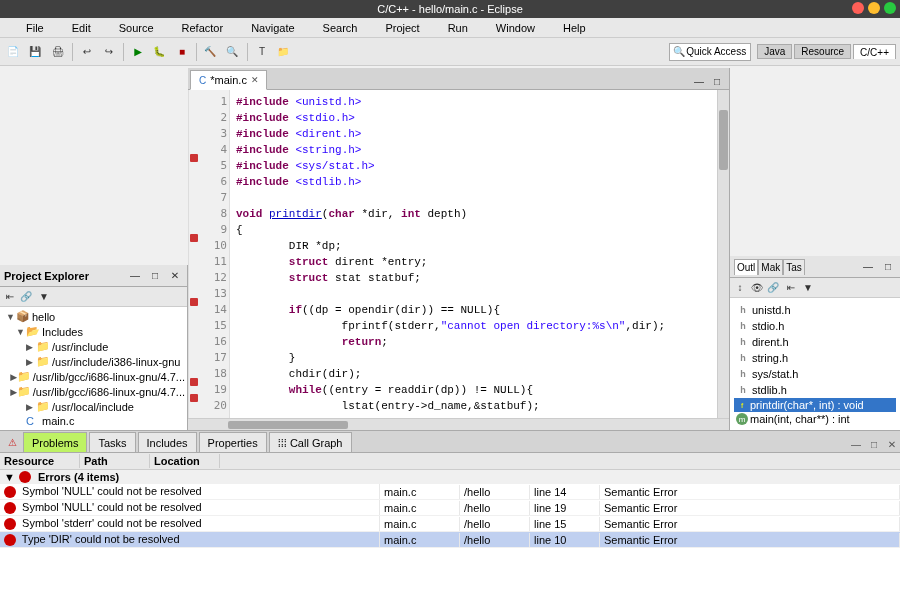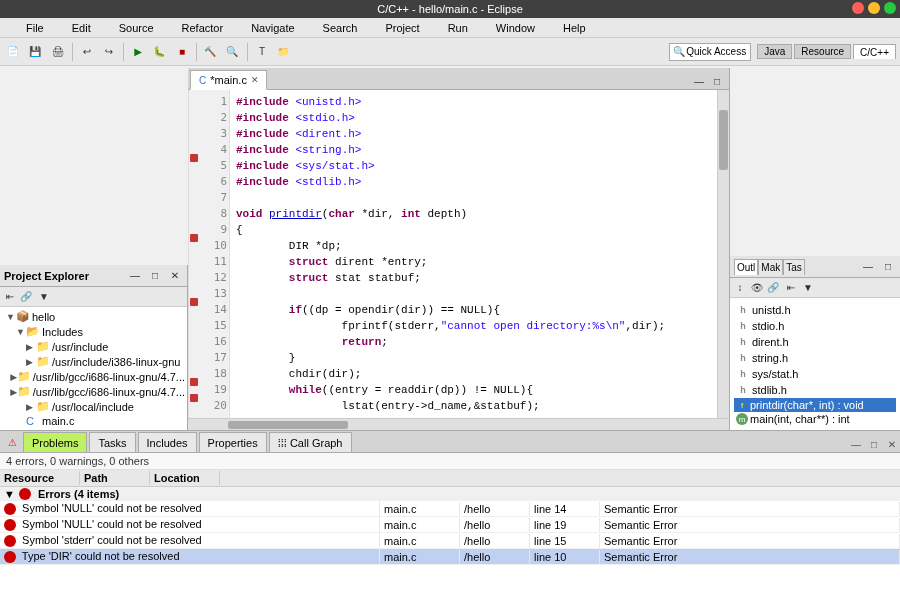--- a/index.html
+++ b/index.html
@@ -366,21 +366,20 @@
       <div class="bottom-tab">
         <span>⁞⁞⁞ Call Graph</span>
       </div>
       <div class="bottom-right-btn">
         <button class="icon-btn">—</button>
         <button class="icon-btn">□</button>
         <button class="icon-btn">✕</button>
       </div>
     </div>
     <div class="bottom-content">
-      <div class="problems-header">4 errors, 0 warnings, 0 others</div>
       <div class="problems-table">
         <div class="col-headers">
           <div class="col-h col-res">Resource</div>
           <div class="col-h col-path">Path</div>
           <div class="col-h col-loc">Location</div>
         </div>
         <div class="error-group">
           <div class="error-group-header">
             <span>▼</span>
             <span class="error-icon err"></span>

